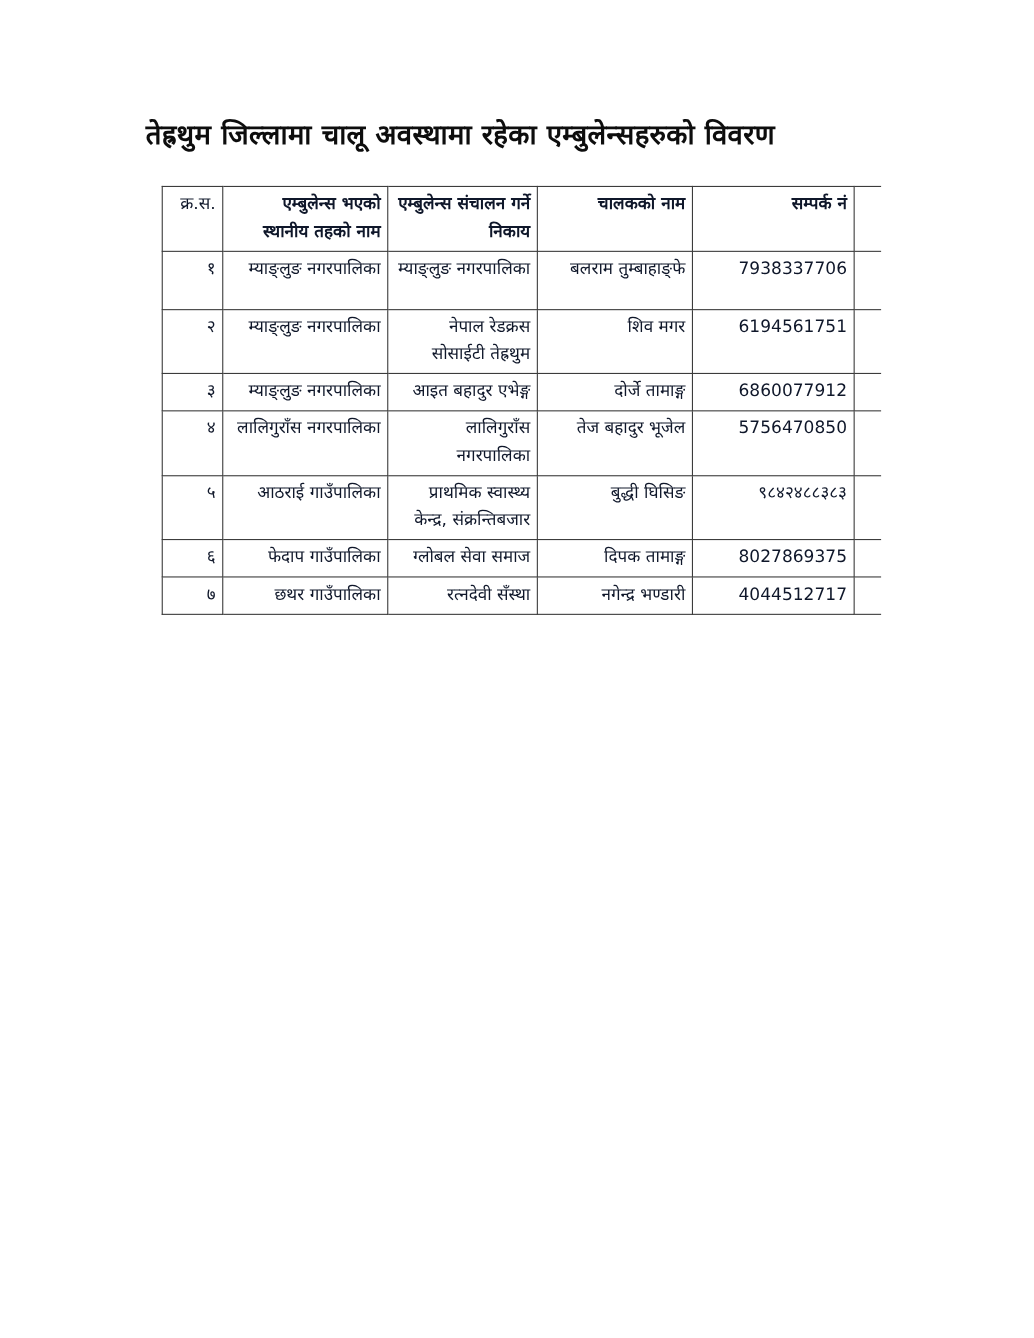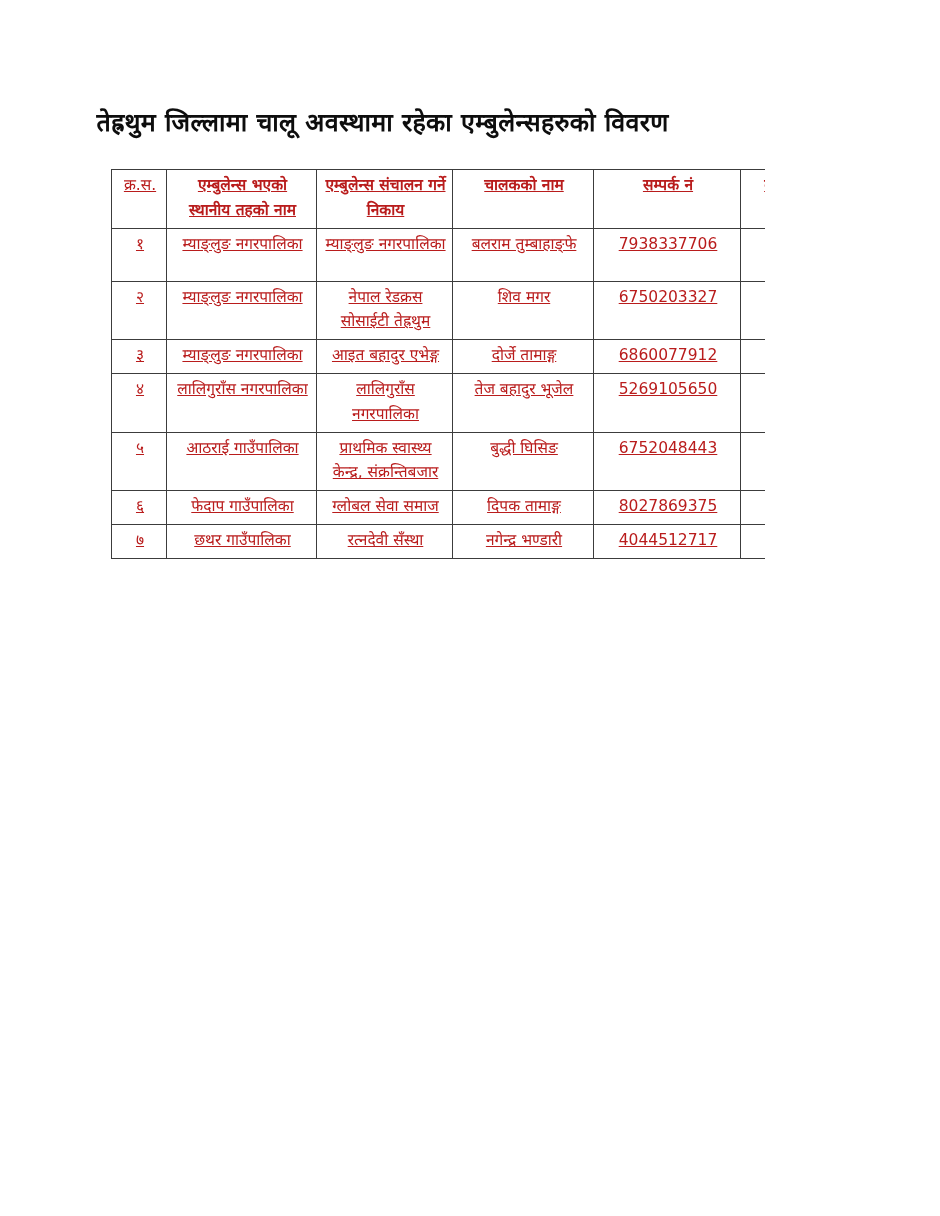--- a/index.html
+++ b/index.html
@@ -8,20 +8,21 @@
     background: #ffffff;
   }
   .page {
     position: relative;
     width: 765px;
     height: 1216px;
     background: #ffffff;
     font-family: "DejaVu Sans", "Liberation Serif", serif;
     color: #111111;
     overflow: hidden;
+    padding-left: 36px;
   }
   .doc-title {
     margin: 0;
     padding-top: 104px;
     text-align: center;
     font-size: 25px;
     font-weight: 700;
     letter-spacing: 0.3px;
     color: #0d0d0d;
   }
@@ -30,25 +31,24 @@
     table-layout: fixed;
     margin: 31px 0 0 111px;
     width: 720px;
     font-size: 15.5px;
     line-height: 1.6;
   }
   table.amb-table th,
   table.amb-table td {
     border: 1px solid #3c3c3c;
     vertical-align: top;
-    text-align: center;
+    text-align: right;
     padding: 3px 6px 5px 8px;
     word-wrap: break-word;
-    color: #b91c1c;
-    text-decoration: underline;
+    color: #0f172a;
   }
   table.amb-table th {
     font-weight: 700;
     height: 48px;
   }
   table.amb-table th.serial-header {
     font-weight: 400;
   }
   table.amb-table td {
     font-weight: 400;
@@ -89,45 +89,45 @@
         <td>म्याङ्लुङ नगरपालिका</td>
         <td>बलराम तुम्बाहाङ्फे</td>
         <td>7938337706</td>
         <td></td>
       </tr>
       <tr class="row-tall">
         <td>२</td>
         <td>म्याङ्लुङ नगरपालिका</td>
         <td>नेपाल रेडक्रस सोसाईटी तेह्रथुम</td>
         <td>शिव मगर</td>
-        <td>6750203327</td>
+        <td>6194561751</td>
         <td></td>
       </tr>
       <tr class="row-short">
         <td>३</td>
         <td>म्याङ्लुङ नगरपालिका</td>
         <td>आइत बहादुर एभेङ्ग</td>
         <td>दोर्जे तामाङ्ग</td>
         <td>6860077912</td>
         <td></td>
       </tr>
       <tr class="row-tall">
         <td>४</td>
         <td>लालिगुराँस नगरपालिका</td>
         <td>लालिगुराँस नगरपालिका</td>
         <td>तेज बहादुर भूजेल</td>
-        <td>5269105650</td>
+        <td>5756470850</td>
         <td></td>
       </tr>
       <tr class="row-tall">
         <td>५</td>
         <td>आठराई गाउँपालिका</td>
         <td>प्राथमिक स्वास्थ्य केन्द्र, संक्रन्तिबजार</td>
         <td>बुद्धी घिसिङ</td>
-        <td>6752048443</td>
+        <td>९८४२४८८३८३</td>
         <td></td>
       </tr>
       <tr class="row-short">
         <td>६</td>
         <td>फेदाप गाउँपालिका</td>
         <td>ग्लोबल सेवा समाज</td>
         <td>दिपक तामाङ्ग</td>
         <td>8027869375</td>
         <td></td>
       </tr>

